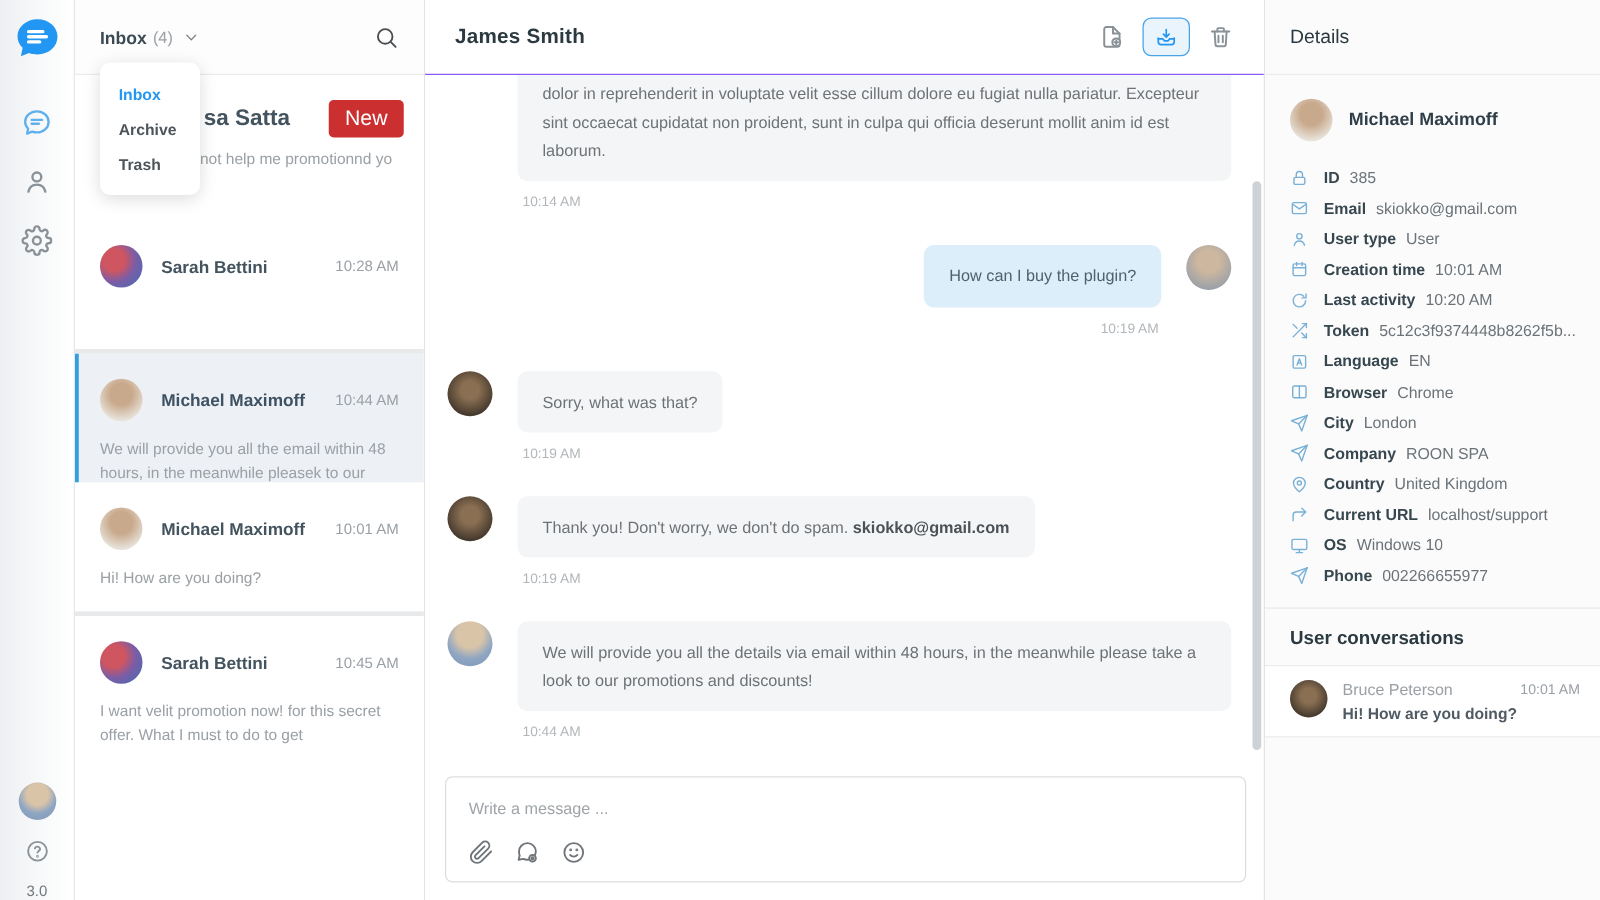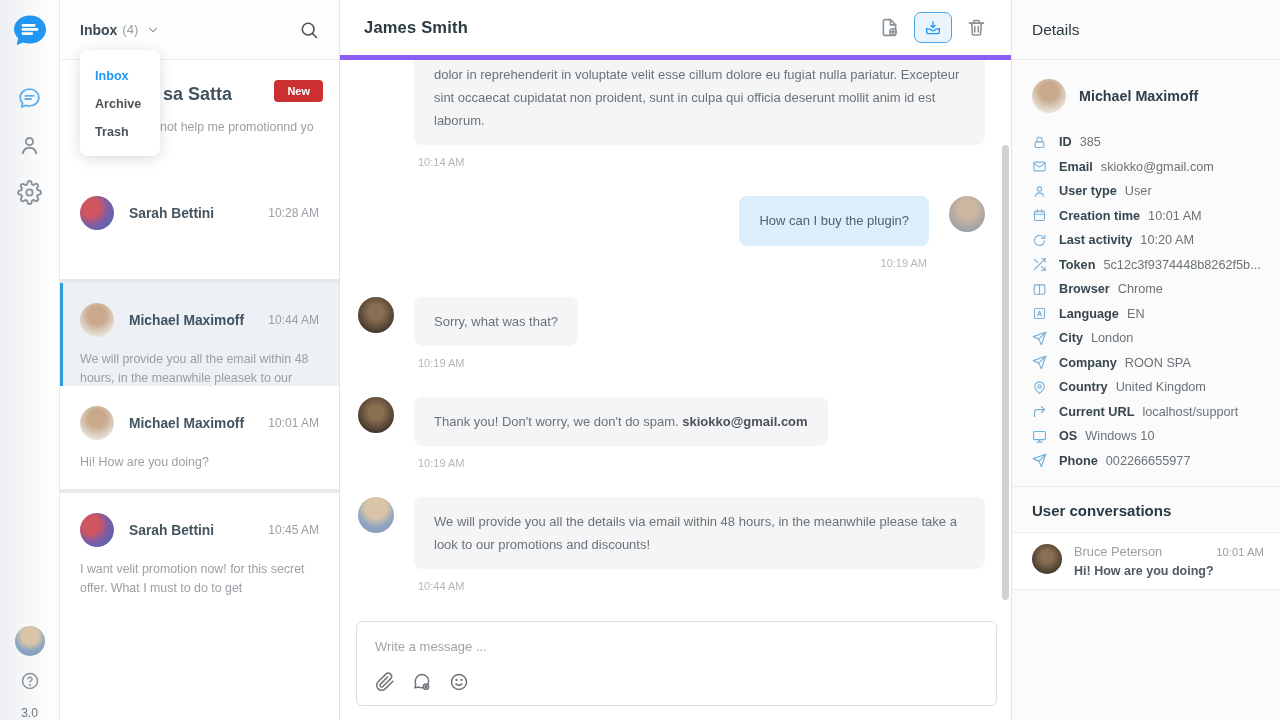--- a/index.html
+++ b/index.html
@@ -49,41 +49,41 @@
     white-space:nowrap; overflow:hidden; }
   .conv-time { font-size:12px; color:#9aa0a5; margin-left:6px; }
   .conv-preview { font-size:12.4px; color:#9aa0a5; line-height:1.5; margin-top:13px; }
   .conv-card.selected { background:#edf0f4; border-left:3px solid #2e9fe0; padding-left:17px; }
   .conv-card.selected .conv-name { color:#3f5264; }
 
   
   .conv-card.first { height:116px; }
   .first .frag-name { position:absolute; left:103px; top:24px; font-size:18px; font-weight:700; color:#44545f; }
   .first .badge-new { position:absolute; right:16px; top:20px; background:#cb2f2f; color:#fff;
-    font-size:11px; font-weight:700; padding:5px 13px; border-radius:4px; }
+    font-size:17px; font-weight:400; padding:5px 13px; border-radius:4px; }
   .first .frag-preview { position:absolute; left:100px; top:60px; font-size:12.4px; color:#9aa0a5; white-space:nowrap; }
 
   
   .av-sarah { background:radial-gradient(circle at 32% 35%, #cf5560 0 28%, #7a5da6 55%, #3f6db5 100%); }
   .av-michael { background:radial-gradient(circle at 50% 36%, #c9a98c 0 32%, #e7e2d9 75%); }
   .av-beard { background:radial-gradient(circle at 50% 42%, #8a6f52 0 26%, #463a2e 72%, #35302a 100%); }
   .av-agent { background:radial-gradient(circle at 50% 30%, #d9c4a8 0 34%, #8fa6c2 62%, #7d97b8 100%); }
   .av-james { background:radial-gradient(circle at 50% 36%, #cdb79f 0 30%, #9aa0a8 78%); }
 
   
   .dropdown { position:absolute; left:20px; top:50px; width:80px; z-index:20; background:#fff;
     border-radius:8px; box-shadow:0 3px 14px rgba(0,0,0,.14); padding:12px 0 10px; }
   .dd-item { padding:7px 15px; font-size:12.6px; font-weight:700; color:#4d555b; cursor:pointer; }
   .dd-item.active { color:#2196f3; }
 
   
   .chat-panel { flex:1; height:720px; background:#fff; border-right:1px solid #e3e4e6;
     position:relative; display:flex; flex-direction:column; }
   .chat-header { height:60px; flex:none; display:flex; align-items:center; padding:15px 24px;
-    border-bottom:5px solid #8b5cf6; background:#fff; z-index:6; }
+    border-bottom:1px solid #8b5cf6; background:#fff; z-index:6; }
   .chat-title { font-size:16.5px; font-weight:700; color:#2b3940; letter-spacing:.2px; }
   .chat-actions { margin-left:auto; display:flex; align-items:center; gap:14px; }
   .act-ic { width:21px; height:21px; color:#8a9298; cursor:pointer; }
   .act-btn { width:38px; height:31px; border:1.5px solid #4aa4e8; background:#eaf4fd; border-radius:7px;
     display:flex; align-items:center; justify-content:center; color:#2196f3; cursor:pointer; }
   .act-btn svg { width:18px; height:18px; }
 
   .messages { flex:1; overflow:hidden; padding:0 26px 0 18px; }
   .msg-row { display:flex; align-items:flex-start; margin-top:28px; }
   .msg-row.first-msg { margin-top:-10px; }
@@ -382,33 +382,33 @@
           <path d="M4 20L21 3"></path>
           <path d="M21 16v5h-5"></path>
           <path d="M15 15l6 6"></path>
           <path d="M4 4l5 5"></path>
         </svg>
       <span class="f-lbl">Token</span>
       <span class="f-val">5c12c3f9374448b8262f5b...</span>
     </div>
     <div class="field">
       <svg class="ico" viewBox="0 0 24 24">
+          <rect x="4" y="4" width="16" height="16" rx="2"></rect>
+          <path d="M9 16l3-8 3 8M10.2 13.5h3.6"></path>
+        </svg>
+      <span class="f-lbl">Language</span>
+      <span class="f-val">EN</span>
+    </div>
+    <div class="field">
+      <svg class="ico" viewBox="0 0 24 24">
           <rect x="3.5" y="4.5" width="17" height="15" rx="2"></rect>
           <path d="M12 4.5v15"></path>
         </svg>
       <span class="f-lbl">Browser</span>
       <span class="f-val">Chrome</span>
-    </div>
-    <div class="field">
-      <svg class="ico" viewBox="0 0 24 24">
-          <rect x="4" y="4" width="16" height="16" rx="2"></rect>
-          <path d="M9 16l3-8 3 8M10.2 13.5h3.6"></path>
-        </svg>
-      <span class="f-lbl">Language</span>
-      <span class="f-val">EN</span>
     </div>
     <div class="field">
       <svg class="ico" viewBox="0 0 24 24">
           <path d="M22 2L11 13"></path>
           <path d="M22 2l-7 20-4-9-9-4z"></path>
         </svg>
       <span class="f-lbl">City</span>
       <span class="f-val">London</span>
     </div>
     <div class="field">

